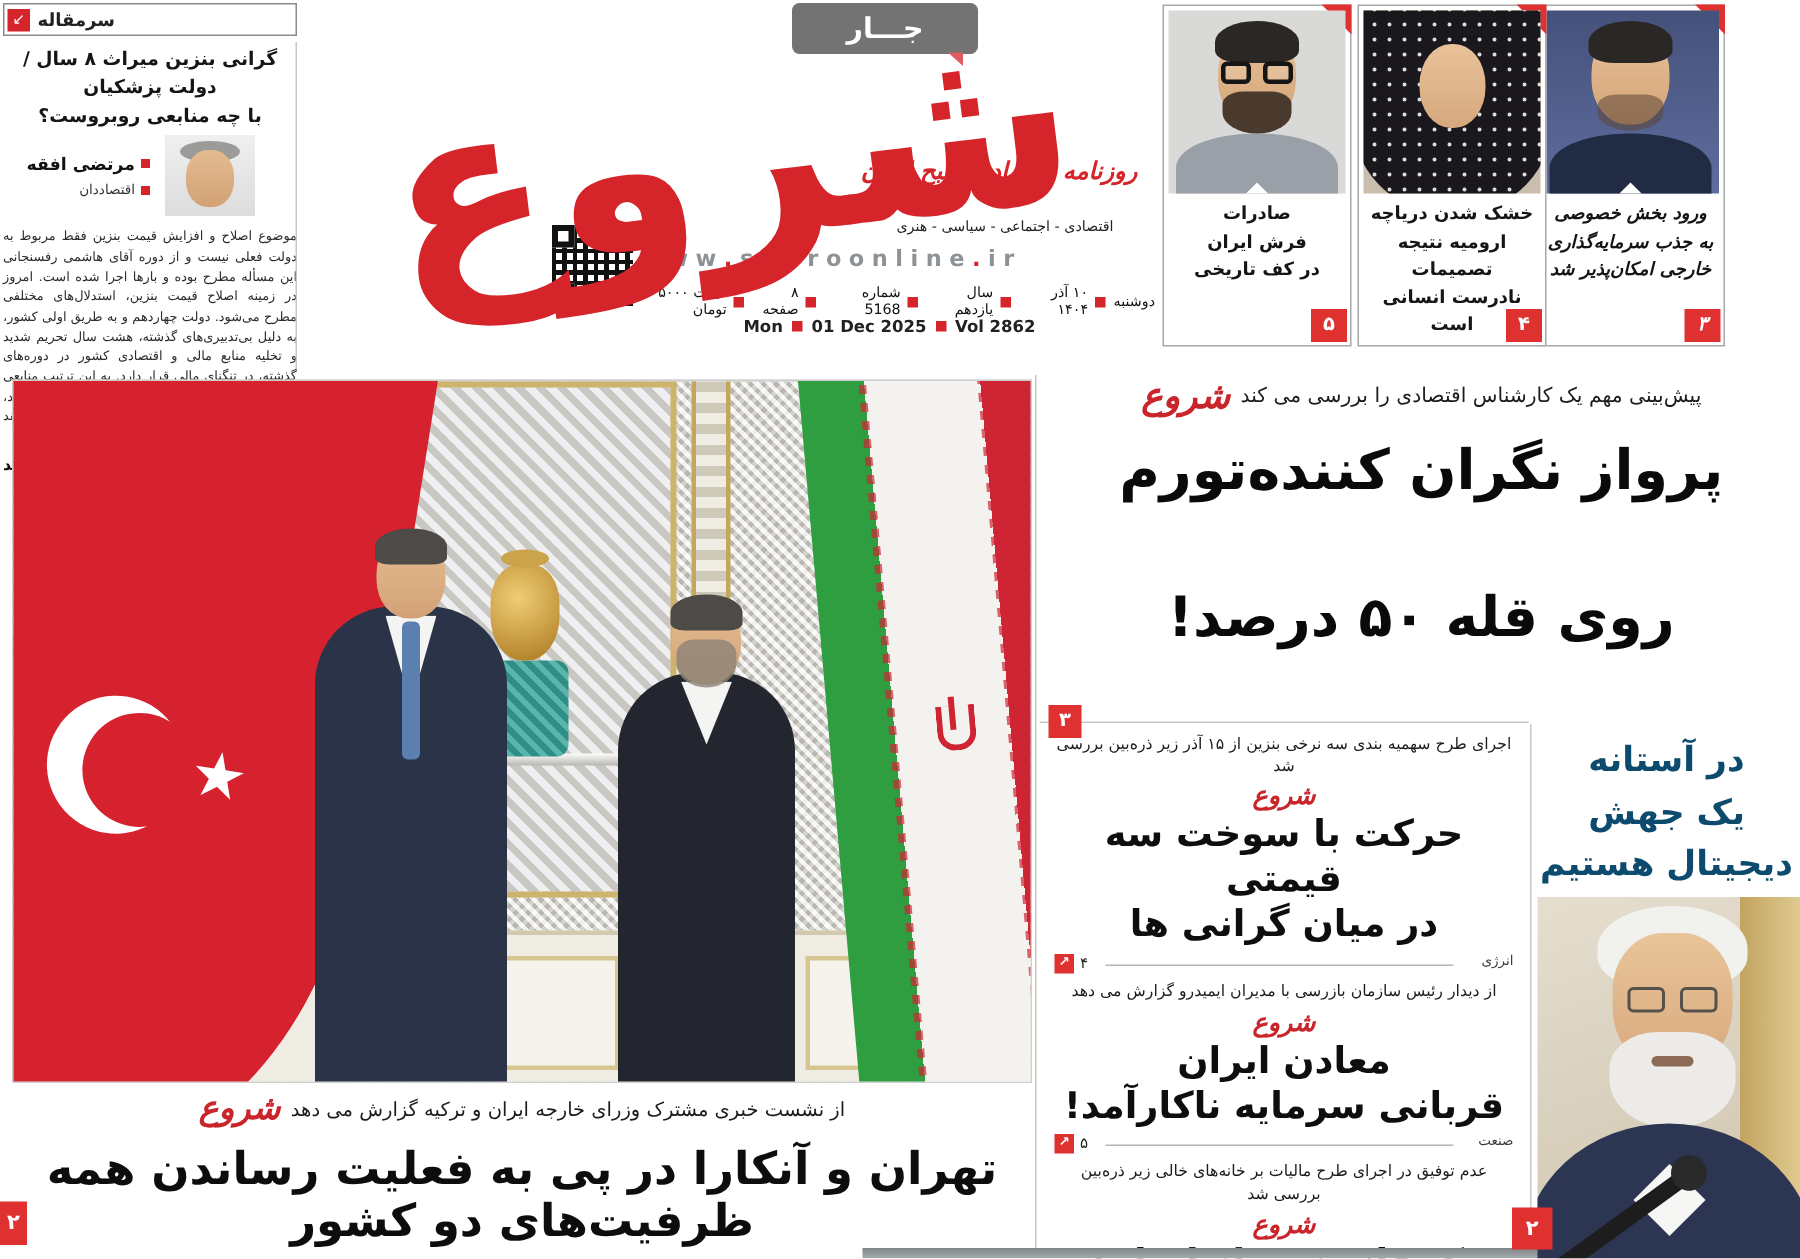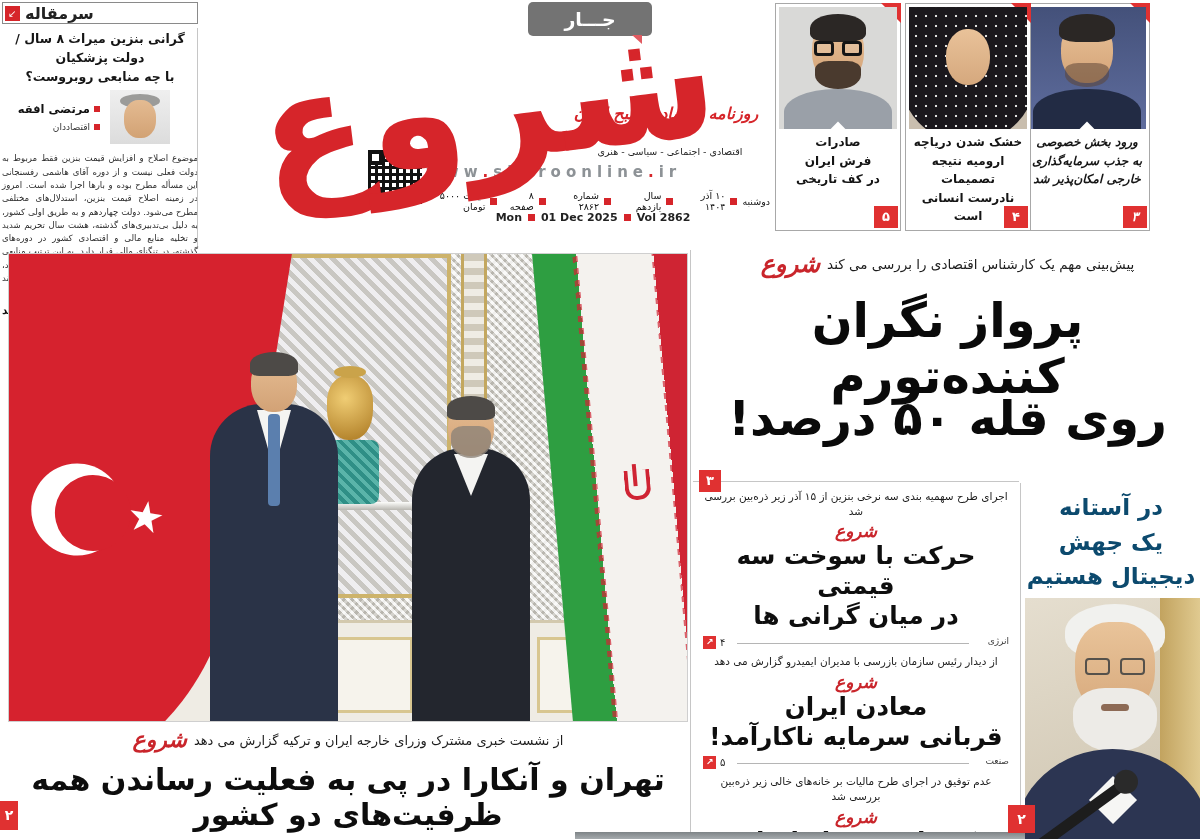--- a/index.html
+++ b/index.html
@@ -8,21 +8,21 @@
   .abs{position:absolute;}
   .badge{background:#e03131;color:#fff;font-weight:bold;text-align:center;font-family:"DejaVu Sans",sans-serif;}
   .sq{width:7px;height:7px;background:#d6252a;display:inline-block;flex:0 0 auto;}
   .vrule{position:absolute;width:1px;background:#c6c6c6;}
   .hrule{position:absolute;height:1px;background:#c6c6c6;}
 
   
   #editorial{left:2px;top:2px;width:196px;height:250px;}
   .ed-header{position:relative;height:20px;border:1px solid #8a8a8a;direction:ltr;display:flex;align-items:center;gap:5px;padding:0 2px;}
   .ed-ico{width:15px;height:15px;background:#d6252a;color:#fff;font-size:10px;line-height:15px;text-align:center;}
-  .ed-label{font-size:16px;font-weight:bold;color:#222;}
+  .ed-label{font-size:12px;font-weight:bold;color:#222;}
   .ed-title{margin-top:6px;text-align:center;font-size:12.5px;font-weight:bold;line-height:1.5;color:#151515;}
   .ed-author{position:relative;height:58px;margin-top:4px;}
   .ed-photo{position:absolute;right:28px;top:0;width:60px;height:54px;background:linear-gradient(#efefef,#dcdcdc);overflow:hidden;}
   .ed-photo .h{position:absolute;left:14px;top:10px;width:32px;height:38px;border-radius:45%;background:linear-gradient(#e4bb92,#d2a274);}
   .ed-photo .g{position:absolute;left:10px;top:4px;width:40px;height:14px;border-radius:50%;background:#9b9b99;}
   .ed-name{position:absolute;right:98px;top:12px;font-size:11.5px;font-weight:bold;white-space:nowrap;display:flex;align-items:center;gap:4px;}
   .ed-role{position:absolute;right:98px;top:32px;font-size:9px;color:#333;display:flex;align-items:center;gap:4px;}
   .bsq{width:6px;height:6px;background:#d6252a;display:inline-block;flex:0 0 auto;}
   .ed-body{margin-top:4px;font-size:8.6px;line-height:1.55;text-align:justify;color:#2c2c2c;}
   .ed-foot{margin-top:5px;font-size:10.5px;font-weight:bold;text-align:left;color:#111;}
@@ -119,21 +119,21 @@
   .kick{display:flex;justify-content:center;align-items:center;gap:7px;color:#1c1c1c;}
   .klogo{color:#c9252b;font-weight:bold;font-style:italic;line-height:1;}
   #photo-kick{left:8px;top:729px;width:680px;font-size:13px;}
   #photo-kick .klogo{font-size:22px;}
   #photo-head{left:8px;top:762px;width:680px;text-align:center;font-size:30px;font-weight:bold;color:#0d0d0d;letter-spacing:-0.5px;}
   #photo-badge{left:0;top:801px;width:18px;height:29px;font-size:14px;line-height:29px;}
 
   
   #main-kick{left:700px;top:252px;width:495px;font-size:13.5px;}
   #main-kick .klogo{font-size:24px;}
-  .main-h{left:695px;width:505px;text-align:center;font-weight:bold;color:#0a0a0a;font-size:48px;letter-spacing:-1px;}
+  .main-h{left:695px;width:505px;text-align:center;font-weight:bold;color:#0a0a0a;font-size:37px;letter-spacing:-1px;}
   #main-h1{top:292px;}
   #main-h2{top:390px;}
 
   
   #col-badge{left:699px;top:470px;width:22px;height:22px;font-size:13px;line-height:22px;z-index:2;}
   #midcol{left:695px;top:486px;width:322px;}
   .ckick{display:flex;justify-content:center;align-items:center;gap:5px;font-size:10.5px;color:#1c1c1c;margin:3px 4px 1px;text-align:center;flex-wrap:wrap;line-height:1.4;}
   .ckick .klogo{font-size:17px;}
   .col-h{text-align:center;font-weight:bold;font-size:24.5px;line-height:1.22;color:#0e0e0e;}
   .sep{position:relative;height:17px;margin:3px 6px 1px;}
@@ -206,21 +206,21 @@
       <i class="tr"></i>
       <i class="bl"></i>
     </div>
   <div class="mh-datefa abs">
     <span>دوشنبه</span>
       <i class="sq"></i>
     <span>۱۰ آذر ۱۴۰۴</span>
       <i class="sq"></i>
     <span>سال یازدهم</span>
       <i class="sq"></i>
-    <span>شماره ۲۸۶۲</span>
+    <span>شماره 5168</span>
       <i class="sq"></i>
     <span>۸ صفحه</span>
       <i class="sq"></i>
     <span>قیمت ۵۰۰۰ تومان</span>
   </div>
   <div class="mh-dateen abs">
     <span>Mon</span>
       <i class="sq"></i>
     <span>01 Dec 2025</span>
       <i class="sq"></i>

